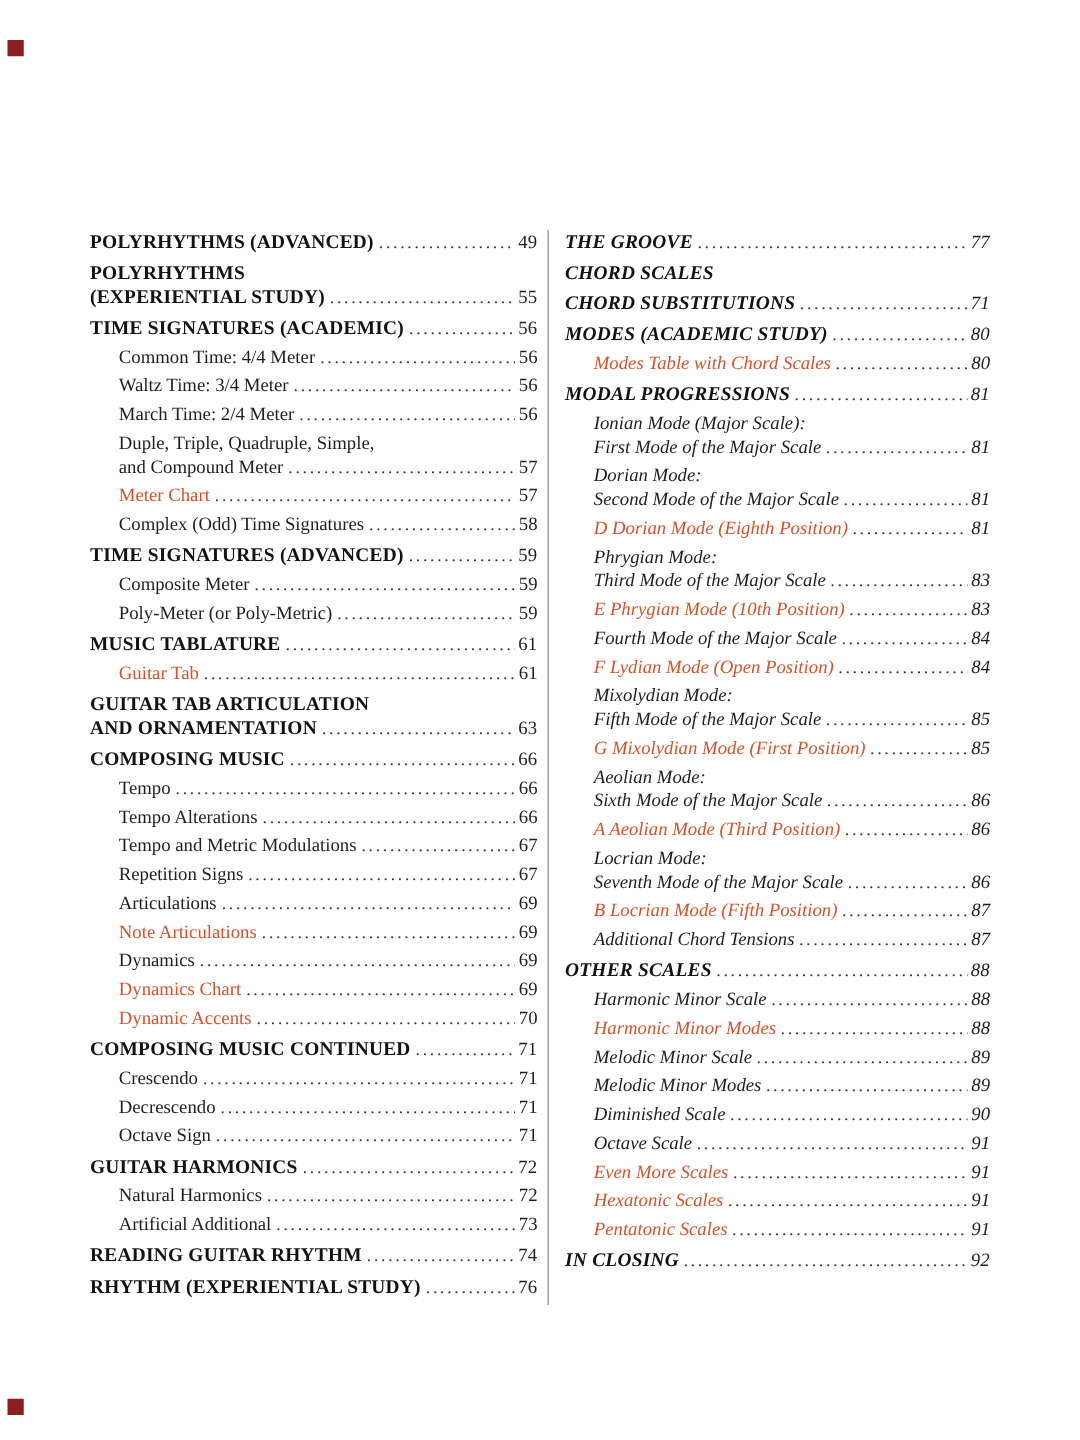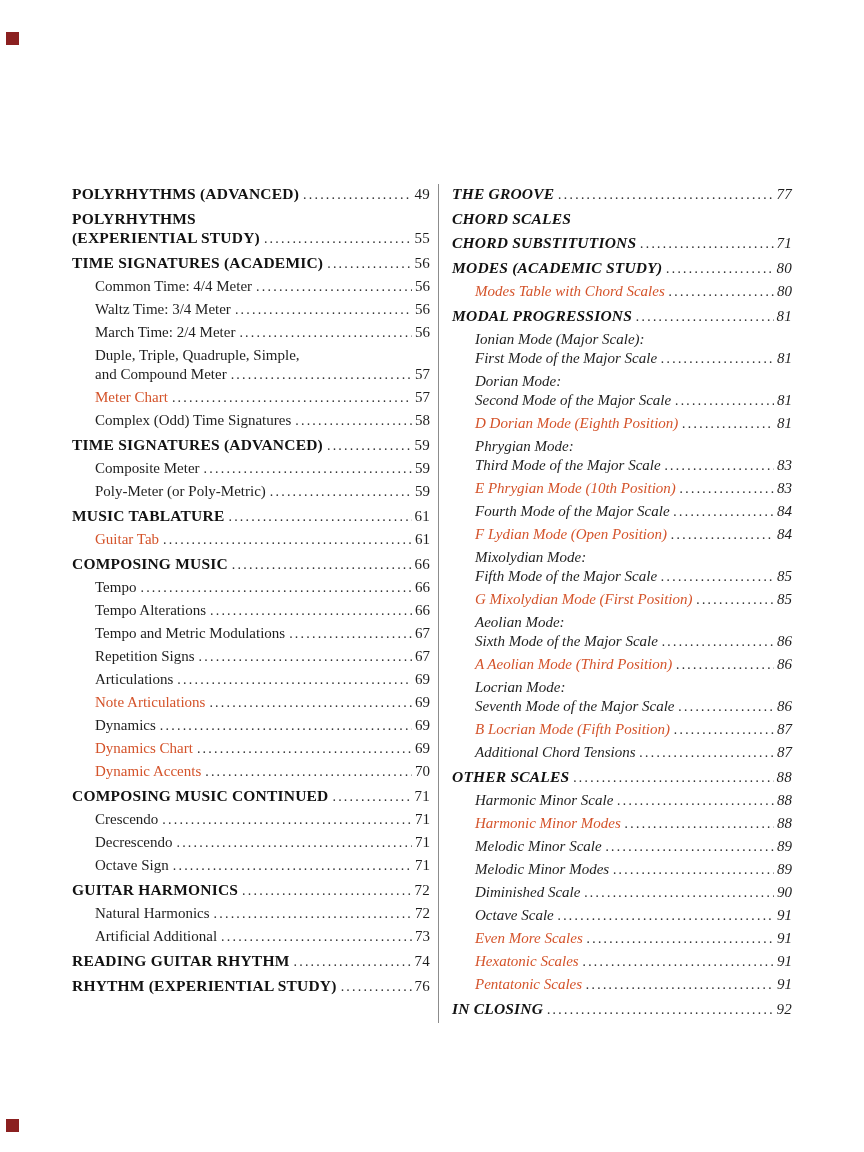--- a/index.html
+++ b/index.html
@@ -138,20 +138,28 @@
           </div>
         </div>
         <div class="entry sub-accent">
           <div class="line row">
             <span class="label">Guitar Tab</span>
             <span class="dots"></span>
             <span class="page-num">61</span>
           </div>
         </div>
         <div class="entry h1">
+          <div class="line"><span class="label">GUITAR TAB ARTICULATION</span></div>
+          <div class="line row">
+            <span class="label">AND ORNAMENTATION</span>
+            <span class="dots"></span>
+            <span class="page-num">63</span>
+          </div>
+        </div>
+        <div class="entry h1">
           <div class="line row">
             <span class="label">COMPOSING MUSIC</span>
             <span class="dots"></span>
             <span class="page-num">66</span>
           </div>
         </div>
         <div class="entry sub">
           <div class="line row">
             <span class="label">Tempo</span>
             <span class="dots"></span>

